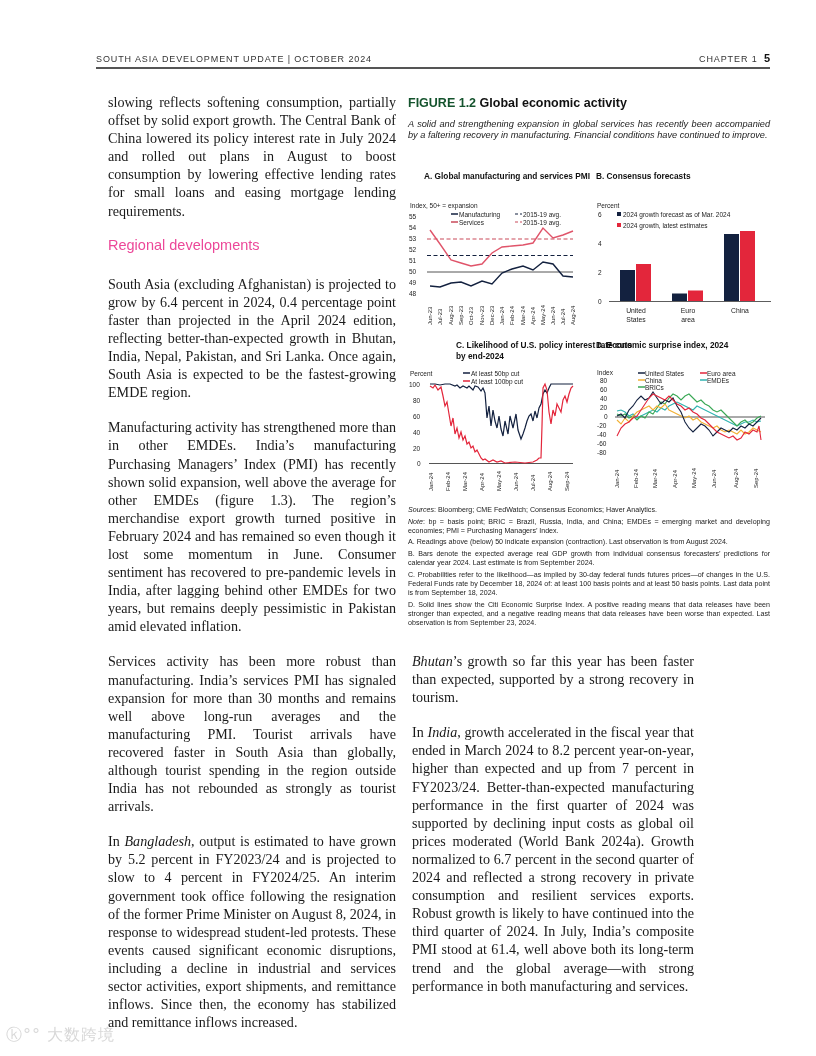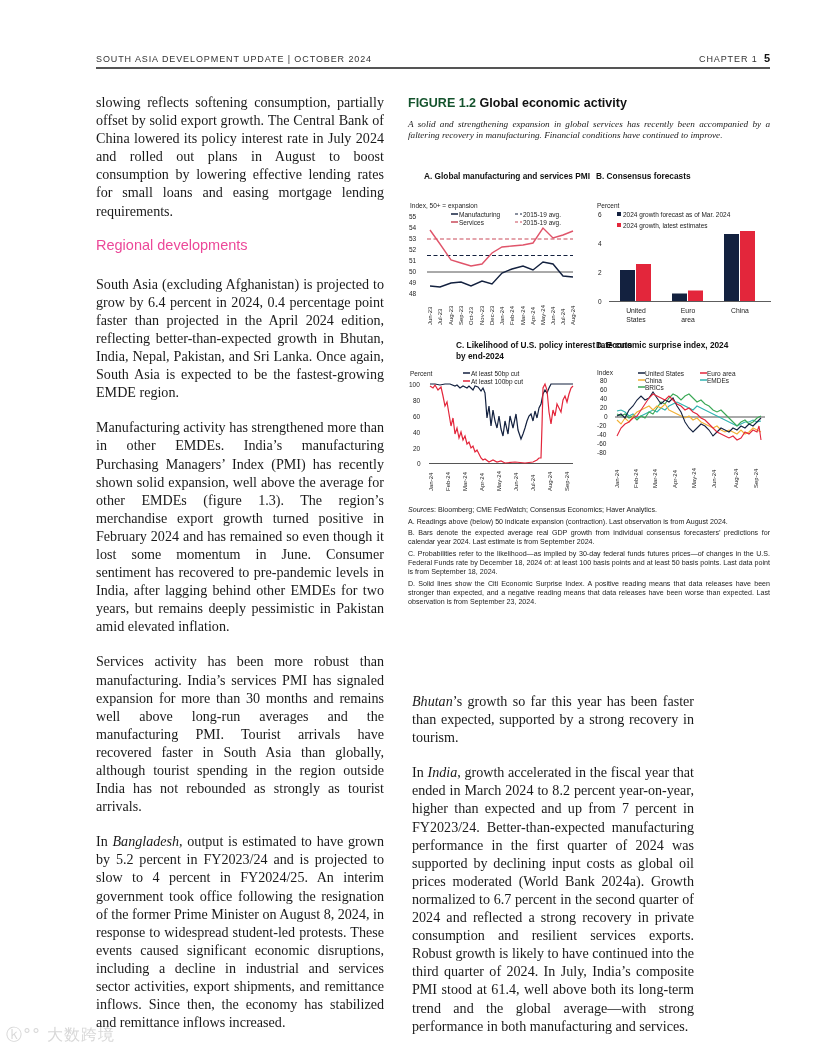--- a/index.html
+++ b/index.html
@@ -6,31 +6,31 @@
   html, body { width: 816px; height: 1056px; background: #ffffff; overflow: hidden; }
   body { position: relative; font-family: "Liberation Serif", serif; color: #1a1a1a; }
 
   .running-header { position: absolute; left: 96px; top: 52px; width: 674px; height: 18px;
     font-family: "Liberation Sans", sans-serif; font-size: 9px; letter-spacing: 0.9px; color: #333; }
   .running-header .left { position: absolute; left: 0; top: 2px; }
   .running-header .chap { position: absolute; left: 571px; top: 2px; margin-left: 32px; }
   .running-header .pnum { position: absolute; right: 0; top: 0; font-weight: bold; font-size: 11px; letter-spacing: 0; color: #111; }
   .header-rule { position: absolute; left: 96px; top: 67px; width: 674px; height: 1.5px; background: #555; }
 
-  .col-left { position: absolute; left: 96px; top: 93px; width: 288px; }
-  .col-right-text { position: absolute; left: 412px; top: 652px; width: 282px; margin-top: 40px; }
+  .col-left { position: absolute; left: 108px; top: 93px; width: 288px; }
+  .col-right-text { position: absolute; left: 412px; top: 652px; width: 282px; }
   p.body { font-size: 14.1px; line-height: 18.1px; text-align: justify; margin-bottom: 17px; }
   p.body i { font-style: italic; }
   h2.section { font-family: "Liberation Sans", sans-serif; font-weight: normal; color: #ec4899;
     font-size: 14.5px; margin: 12px 0 22px 0; }
 
   .figure { position: absolute; left: 408px; top: 96px; width: 362px; font-family: "Liberation Sans", sans-serif; }
   .fig-title { font-size: 12.5px; font-weight: bold; color: #111; }
   .fig-title .num { color: #14532d; }
-  .fig-sub { font-size: 9.2px; font-style: italic; line-height: 11.2px; text-align: justify; margin-top: 9px; color: #222; font-family: Liberation Serif, serif; }
+  .fig-sub { font-size: 9.2px; font-style: italic; line-height: 11.2px; text-align: justify; margin-top: 9px; color: #222; }
 
   .panel-title { position: absolute; font-family: "Liberation Sans", sans-serif; font-size: 8.3px; font-weight: bold; line-height: 10.5px; color: #111; }
   svg text { font-family: "Liberation Sans", sans-serif; }
   .chart { position: absolute; }
 
   .notes { position: absolute; left: 408px; top: 506px; width: 362px; font-family: "Liberation Sans", sans-serif;
     font-size: 7.1px; line-height: 9.1px; color: #222; text-align: justify; }
   .notes .n { margin-bottom: 2.6px; }
   .notes i { font-style: italic; }
 
@@ -218,20 +218,21 @@
     <text transform="translate(82,122) rotate(-90)">Apr-24</text>
     <text transform="translate(101,122) rotate(-90)">May-24</text>
     <text transform="translate(121,122) rotate(-90)">Jun-24</text>
     <text transform="translate(143,122) rotate(-90)">Aug-24</text>
     <text transform="translate(163,122) rotate(-90)">Sep-24</text>
   </g>
 </svg>
 
 <div class="notes">
   <div class="n"><i>Sources</i><span>: Bloomberg; CME FedWatch; Consensus Economics; Haver Analytics.</span></div>
+  <div class="n"><i>Note</i><span>: bp = basis point; BRIC = Brazil, Russia, India, and China; EMDEs = emerging market and developing economies; PMI = Purchasing Managers’ Index.</span></div>
   <div class="n">A. Readings above (below) 50 indicate expansion (contraction). Last observation is from August 2024.</div>
   <div class="n">B. Bars denote the expected average real GDP growth from individual consensus forecasters’ predictions for calendar year 2024. Last estimate is from September 2024.</div>
   <div class="n">C. Probabilities refer to the likelihood—as implied by 30-day federal funds futures prices—of changes in the U.S. Federal Funds rate by December 18, 2024 of: at least 100 basis points and at least 50 basis points. Last data point is from September 18, 2024.</div>
   <div class="n">D. Solid lines show the Citi Economic Surprise Index. A positive reading means that data releases have been stronger than expected, and a negative reading means that data releases have been worse than expected. Last observation is from September 23, 2024.</div>
 </div>
 
 <div class="col-right-text">
   <p class="body"><i>Bhutan</i><span>’s growth so far this year has been faster than expected, supported by a strong recovery in tourism.</span></p>
   <p class="body"><span>In </span><i>India</i><span>, growth accelerated in the fiscal year that ended in March 2024 to 8.2 percent year-on-year, higher than expected and up from 7 percent in FY2023/24. Better-than-expected manufacturing performance in the first quarter of 2024 was supported by declining input costs as global oil prices moderated (World Bank 2024a). Growth normalized to 6.7 percent in the second quarter of 2024 and reflected a strong recovery in private consumption and resilient services exports. Robust growth is likely to have continued into the third quarter of 2024. In July, India’s composite PMI stood at 61.4, well above both its long-term trend and the global average—with strong performance in both manufacturing and services.</span></p>
 </div>

